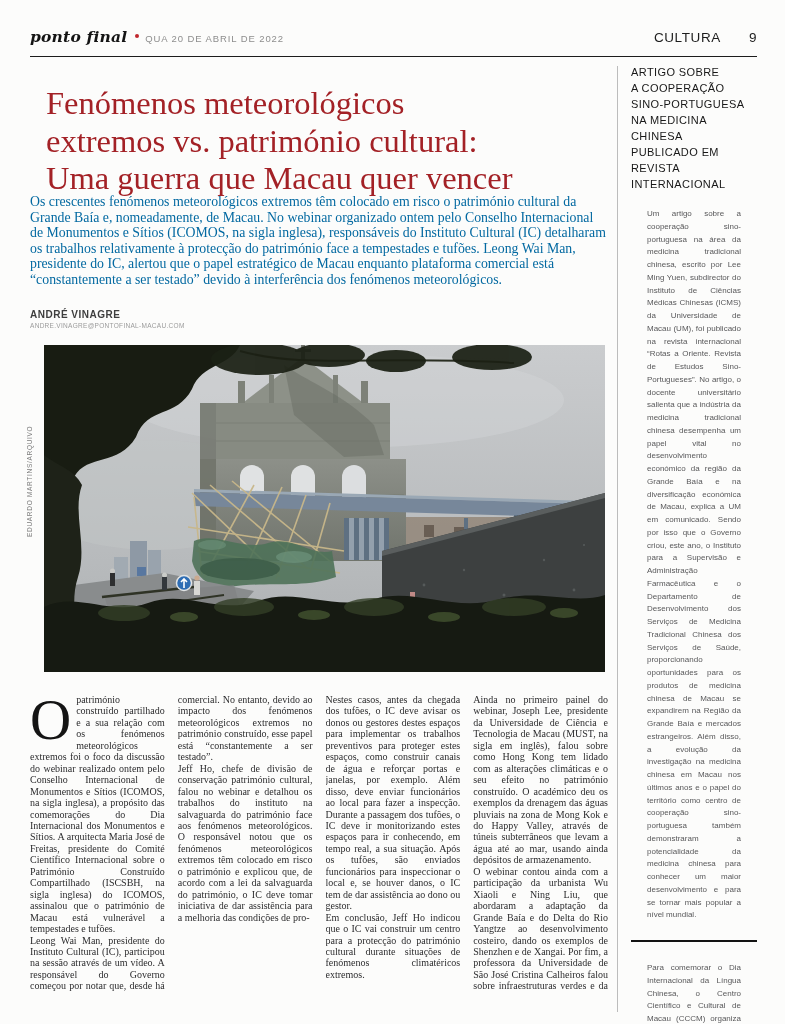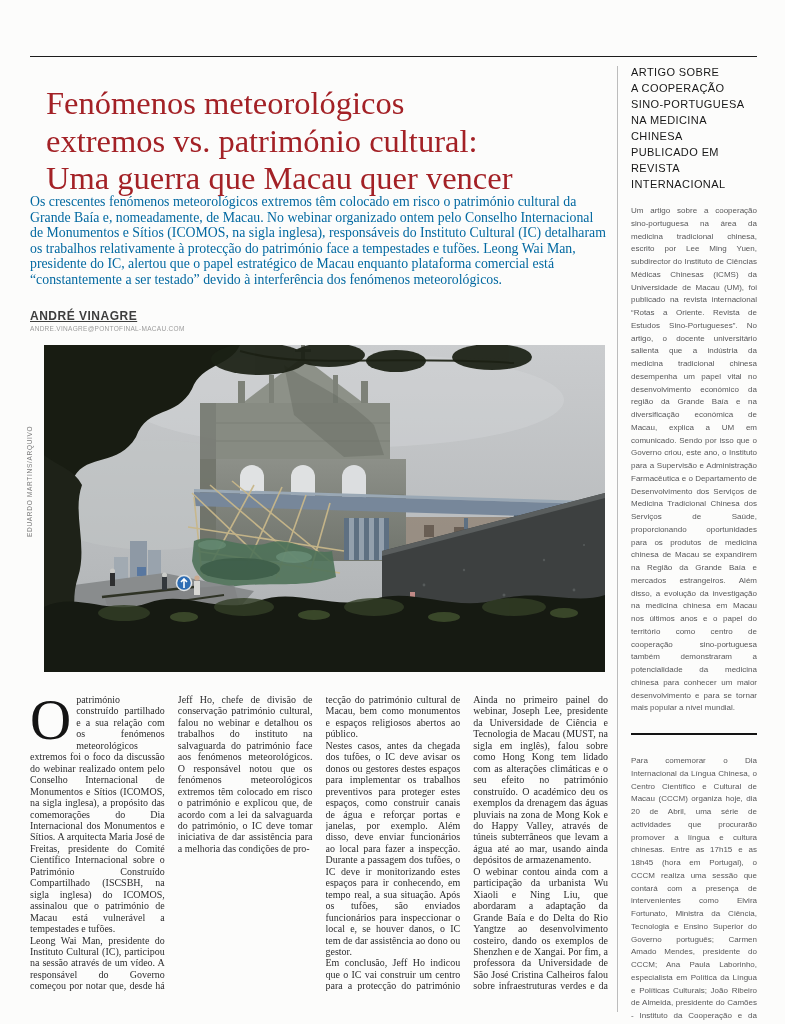--- a/index.html
+++ b/index.html
@@ -19,49 +19,58 @@
   
   .headline {
     position:absolute; top:69px; left:30px; width:584px;
     font-size:32.5px; line-height:37.5px; color:#a32126; white-space:pre-line;
   }
   .lead {
     position:absolute; top:194px; left:30px; width:578px;
     font-size:13.8px; line-height:15.6px; color:#0369a1;
   }
   .byline { position:absolute; top:309px; left:30px; font-family:"Liberation Sans", sans-serif; }
-  .byline-name { font-size:12px; font-weight:bold; color:#3e3e3e; letter-spacing:.5px;text-decoration:underline; }
+  .byline-name { font-size:10px; font-weight:bold; color:#3e3e3e; letter-spacing:.5px; }
   .byline-email { font-size:6.5px; color:#9b9b9b; letter-spacing:.3px; margin-top:2px; }
 
   .photo-credit {
     position:absolute; left:26px; top:355px; height:182px;
     font-family:"Liberation Sans", sans-serif; font-size:6.5px; color:#7c7c7c;
     letter-spacing:.7px; writing-mode:vertical-rl; transform:rotate(180deg);
   }
   .photo { position:absolute; left:44px; top:345px; width:561px; height:327px; }
   .photo svg { display:block; width:100%; height:100%; }
 
   
   .body-cols { position:absolute; left:30px; top:694px; width:578px; height:300px; display:flex; gap:13px; }
   .col { flex:1 1 0; font-size:10px; line-height:11.45px; text-align:justify; color:#2c2c2e; overflow:hidden; }
   .col p { margin:0; }
   .dropcap { float:left; font-size:57px; line-height:45px; padding:3px 5px 0 0; color:#141414; }
 
   
   .divider-v { position:absolute; left:617px; top:66px; width:1px; height:946px; background:#bcbcbc; }
   .sidebar { position:absolute; left:631px; top:64px; width:126px; font-family:"Liberation Sans", sans-serif; }
   .sb-title { font-size:11px; line-height:16px; font-weight:normal; color:#181818; letter-spacing:.4px; white-space:pre-line; margin:0 0 13px 0; }
-  .sb-body { font-size:8px; line-height:12.75px; color:#58585a; text-align:justify; margin:0; }
+  .sb-body { font-size:8px; line-height:12.75px; color:#58585a; text-align:justify; margin:16px; }
   .sb-rule { width:100%; height:2px; background:#131313; margin:18px 0 20px 0; }
 </style>
 </head>
 <body>
 
 <div class="page">
 
+  <div class="masthead">
+    <span class="brand">ponto final</span>
+    <span class="mast-dot"></span>
+    <span class="mast-date">QUA 20 DE ABRIL DE 2022</span>
+    <span class="mast-right">
+      <span>CULTURA</span>
+      <span>9</span>
+    </span>
+  </div>
   <div class="rule-top"></div>
 
   <h1 class="headline" style="margin:16px; font-weight:normal;">Fenómenos meteorológicos
 extremos vs. património cultural:
 Uma guerra que Macau quer vencer</h1>
   <p class="lead" style="margin:0;">Os crescentes fenómenos meteorológicos extremos têm colocado em risco o património cultural da Grande Baía e, nomeadamente, de Macau. No webinar organizado ontem pelo Conselho Internacional de Monumentos e Sítios (ICOMOS, na sigla inglesa), responsáveis do Instituto Cultural (IC) detalharam os trabalhos relativamente à protecção do património face a tempestades e tufões. Leong Wai Man, presidente do IC, alertou que o papel estratégico de Macau enquanto plataforma comercial está “constantemente a ser testado” devido à interferência dos fenómenos meteorológicos.</p>
   <div class="byline">
     <div class="byline-name">ANDRÉ VINAGRE</div>
     <div class="byline-email">ANDRE.VINAGRE@PONTOFINAL-MACAU.COM</div>
   </div>
@@ -200,24 +209,24 @@
       </g>
     </svg>
   </div>
 
   <div class="body-cols">
     <div class="col">
       <p><span class="dropcap">O</span><span>património construído partilhado e a sua relação com os fenómenos meteorológicos extremos foi o foco da discussão do webinar realizado ontem pelo Conselho Internacional de Monumentos e Sítios (ICOMOS, na sigla inglesa), a propósito das comemorações do Dia Internacional dos Monumentos e Sítios. A arquitecta Maria José de Freitas, presidente do Comité Científico Internacional sobre o Património Construído Compartilhado (ISCSBH, na sigla inglesa) do ICOMOS, assinalou que o património de Macau está vulnerável a tempestades e tufões.</span></p>
       <p>Leong Wai Man, presidente do Instituto Cultural (IC), participou na sessão através de um vídeo. A responsável do Governo começou por notar que, desde há mais de 400 anos, Macau é um “portal” entre a China e o Ocidente e desempenha um papel importante a nível</p>
     </div>
     <div class="col">
+      <p>comercial. No entanto, devido ao impacto dos fenómenos meteorológicos extremos no património construído, esse papel está “constantemente a ser testado”.</p>
       <p>Jeff Ho, chefe de divisão de conservação património cultural, falou no webinar e detalhou os trabalhos do instituto na salvaguarda do património face aos fenómenos meteorológicos. O responsável notou que os fenómenos meteorológicos extremos têm colocado em risco o património e explicou que, de acordo com a lei da salvaguarda do património, o IC deve tomar iniciativa de dar assistência para a melhoria das condições de pro-</p>
     </div>
     <div class="col">
-      <p>tecção do património cultural de Macau, bem como monumentos e espaços religiosos abertos ao público.</p>
       <p>Nestes casos, antes da chegada dos tufões, o IC deve avisar os donos ou gestores destes espaços para implementar os trabalhos preventivos para proteger estes espaços, como construir canais de água e reforçar portas e janelas, por exemplo. Além disso, deve enviar funcionários ao local para fazer a inspecção. Durante a passagem dos tufões, o IC deve ir monitorizando estes espaços para ir conhecendo, em tempo real, a sua situação. Após os tufões, são enviados funcionários para inspeccionar o local e, se houver danos, o IC tem de dar assistência ao dono ou gestor.</p>
       <p>Em conclusão, Jeff Ho indicou que o IC vai construir um centro para a protecção do património cultural durante situações de fenómenos climatéricos extremos.</p>
     </div>
     <div class="col">
       <p>Ainda no primeiro painel do webinar, Joseph Lee, presidente da Universidade de Ciência e Tecnologia de Macau (MUST, na sigla em inglês), falou sobre como Hong Kong tem lidado com as alterações climáticas e o seu efeito no património construído. O académico deu os exemplos da drenagem das águas pluviais na zona de Mong Kok e do Happy Valley, através de túneis subterrâneos que levam a água até ao mar, usando ainda depósitos de armazenamento.</p>
       <p>O webinar contou ainda com a participação da urbanista Wu Xiaoli e Ning Liu, que abordaram a adaptação da Grande Baía e do Delta do Rio Yangtze ao desenvolvimento costeiro, dando os exemplos de Shenzhen e de Xangai. Por fim, a professora da Universidade de São José Cristina Calheiros falou sobre infraestruturas verdes e da sua utilidade para tornar as cidades mais resilientes.</p>
     </div>
   </div>
 
   <div class="divider-v"></div>

